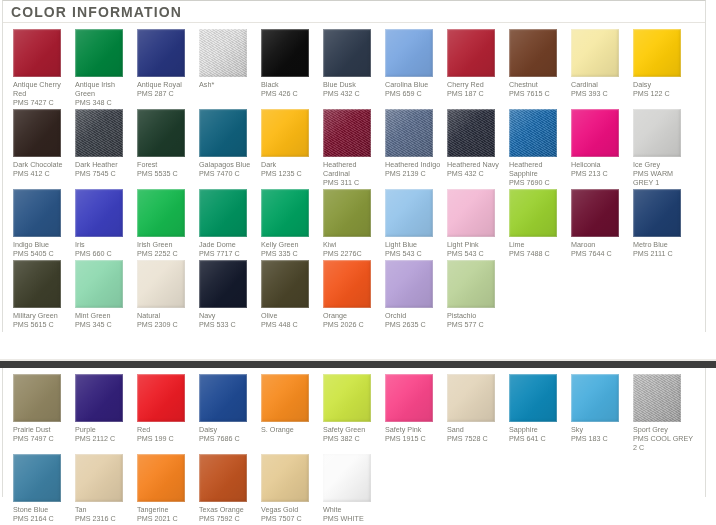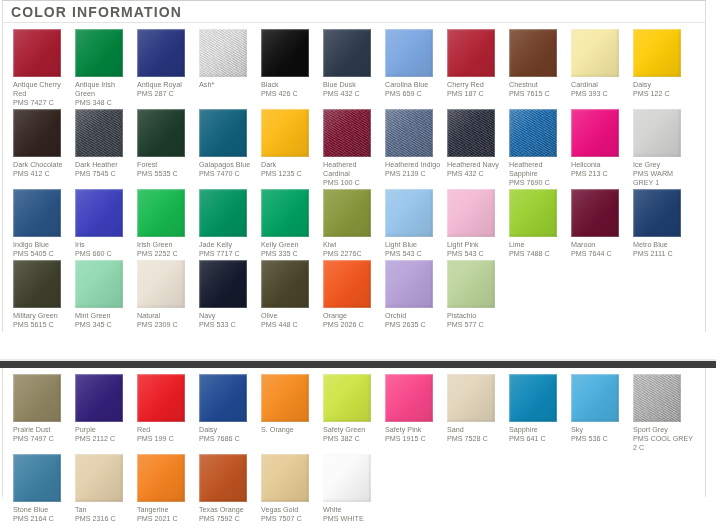--- a/index.html
+++ b/index.html
@@ -173,21 +173,21 @@
           <span class="swatch-pms">PMS 7470 C</span>
         </div>
         <div class="swatch-cell">
           <span class="swatch-chip" style="background: linear-gradient(132deg, rgba(255, 255, 255, 0.17) 0%, rgba(255, 255, 255, 0.05) 38%, rgba(0, 0, 0, 0.04) 62%, rgba(0, 0, 0, 0.1) 100%), rgb(252, 185, 19);"></span>
           <span class="swatch-name">Dark</span>
           <span class="swatch-pms">PMS 1235 C</span>
         </div>
         <div class="swatch-cell">
           <span class="swatch-chip" style="background: repeating-linear-gradient(32deg, rgba(255, 255, 255, 0.13) 0px, rgba(255, 255, 255, 0.13) 1px, rgba(0, 0, 0, 0.1) 1px, rgba(0, 0, 0, 0.1) 2px), linear-gradient(135deg, rgba(255, 255, 255, 0.2) 0%, rgba(255, 255, 255, 0) 42%, rgba(0, 0, 0, 0.12) 100%), rgb(126, 20, 49);"></span>
           <span class="swatch-name">Heathered Cardinal</span>
-          <span class="swatch-pms">PMS 100 C</span>
+          <span class="swatch-pms">PMS 311 C</span>
         </div>
         <div class="swatch-cell">
           <span class="swatch-chip" style="background: repeating-linear-gradient(32deg, rgba(255, 255, 255, 0.13) 0px, rgba(255, 255, 255, 0.13) 1px, rgba(0, 0, 0, 0.1) 1px, rgba(0, 0, 0, 0.1) 2px), linear-gradient(135deg, rgba(255, 255, 255, 0.2) 0%, rgba(255, 255, 255, 0) 42%, rgba(0, 0, 0, 0.12) 100%), rgb(90, 108, 140);"></span>
           <span class="swatch-name">Heathered Indigo</span>
           <span class="swatch-pms">PMS 2139 C</span>
         </div>
         <div class="swatch-cell">
           <span class="swatch-chip" style="background: repeating-linear-gradient(32deg, rgba(255, 255, 255, 0.13) 0px, rgba(255, 255, 255, 0.13) 1px, rgba(0, 0, 0, 0.1) 1px, rgba(0, 0, 0, 0.1) 2px), linear-gradient(135deg, rgba(255, 255, 255, 0.2) 0%, rgba(255, 255, 255, 0) 42%, rgba(0, 0, 0, 0.12) 100%), rgb(43, 47, 61);"></span>
           <span class="swatch-name">Heathered Navy</span>
           <span class="swatch-pms">PMS 432 C</span>
@@ -217,21 +217,21 @@
           <span class="swatch-name">Iris</span>
           <span class="swatch-pms">PMS 660 C</span>
         </div>
         <div class="swatch-cell">
           <span class="swatch-chip" style="background: linear-gradient(132deg, rgba(255, 255, 255, 0.17) 0%, rgba(255, 255, 255, 0.05) 38%, rgba(0, 0, 0, 0.04) 62%, rgba(0, 0, 0, 0.1) 100%), rgb(22, 184, 78);"></span>
           <span class="swatch-name">Irish Green</span>
           <span class="swatch-pms">PMS 2252 C</span>
         </div>
         <div class="swatch-cell">
           <span class="swatch-chip" style="background: linear-gradient(132deg, rgba(255, 255, 255, 0.17) 0%, rgba(255, 255, 255, 0.05) 38%, rgba(0, 0, 0, 0.04) 62%, rgba(0, 0, 0, 0.1) 100%), rgb(0, 147, 95);"></span>
-          <span class="swatch-name">Jade Kelly</span>
+          <span class="swatch-name">Jade Dome</span>
           <span class="swatch-pms">PMS 7717 C</span>
         </div>
         <div class="swatch-cell">
           <span class="swatch-chip" style="background: linear-gradient(132deg, rgba(255, 255, 255, 0.17) 0%, rgba(255, 255, 255, 0.05) 38%, rgba(0, 0, 0, 0.04) 62%, rgba(0, 0, 0, 0.1) 100%), rgb(0, 161, 96);"></span>
           <span class="swatch-name">Kelly Green</span>
           <span class="swatch-pms">PMS 335 C</span>
         </div>
         <div class="swatch-cell">
           <span class="swatch-chip" style="background: linear-gradient(132deg, rgba(255, 255, 255, 0.17) 0%, rgba(255, 255, 255, 0.05) 38%, rgba(0, 0, 0, 0.04) 62%, rgba(0, 0, 0, 0.1) 100%), rgb(135, 151, 58);"></span>
           <span class="swatch-name">Kiwi</span>
@@ -351,21 +351,21 @@
           <span class="swatch-pms">PMS 7528 C</span>
         </div>
         <div class="swatch-cell">
           <span class="swatch-chip" style="background: linear-gradient(132deg, rgba(255, 255, 255, 0.17) 0%, rgba(255, 255, 255, 0.05) 38%, rgba(0, 0, 0, 0.04) 62%, rgba(0, 0, 0, 0.1) 100%), rgb(14, 136, 184);"></span>
           <span class="swatch-name">Sapphire</span>
           <span class="swatch-pms">PMS 641 C</span>
         </div>
         <div class="swatch-cell">
           <span class="swatch-chip" style="background: linear-gradient(132deg, rgba(255, 255, 255, 0.17) 0%, rgba(255, 255, 255, 0.05) 38%, rgba(0, 0, 0, 0.04) 62%, rgba(0, 0, 0, 0.1) 100%), rgb(74, 174, 221);"></span>
           <span class="swatch-name">Sky</span>
-          <span class="swatch-pms">PMS 536 C</span>
+          <span class="swatch-pms">PMS 183 C</span>
         </div>
         <div class="swatch-cell">
           <span class="swatch-chip" style="background: repeating-linear-gradient(32deg, rgba(255, 255, 255, 0.13) 0px, rgba(255, 255, 255, 0.13) 1px, rgba(0, 0, 0, 0.1) 1px, rgba(0, 0, 0, 0.1) 2px), linear-gradient(135deg, rgba(255, 255, 255, 0.2) 0%, rgba(255, 255, 255, 0) 42%, rgba(0, 0, 0, 0.12) 100%), rgb(181, 181, 181);"></span>
           <span class="swatch-name">Sport Grey</span>
           <span class="swatch-pms">PMS COOL GREY 2 C</span>
         </div>
         <div class="swatch-cell">
           <span class="swatch-chip" style="background: linear-gradient(132deg, rgba(255, 255, 255, 0.17) 0%, rgba(255, 255, 255, 0.05) 38%, rgba(0, 0, 0, 0.04) 62%, rgba(0, 0, 0, 0.1) 100%), rgb(61, 127, 162);"></span>
           <span class="swatch-name">Stone Blue</span>
           <span class="swatch-pms">PMS 2164 C</span>

